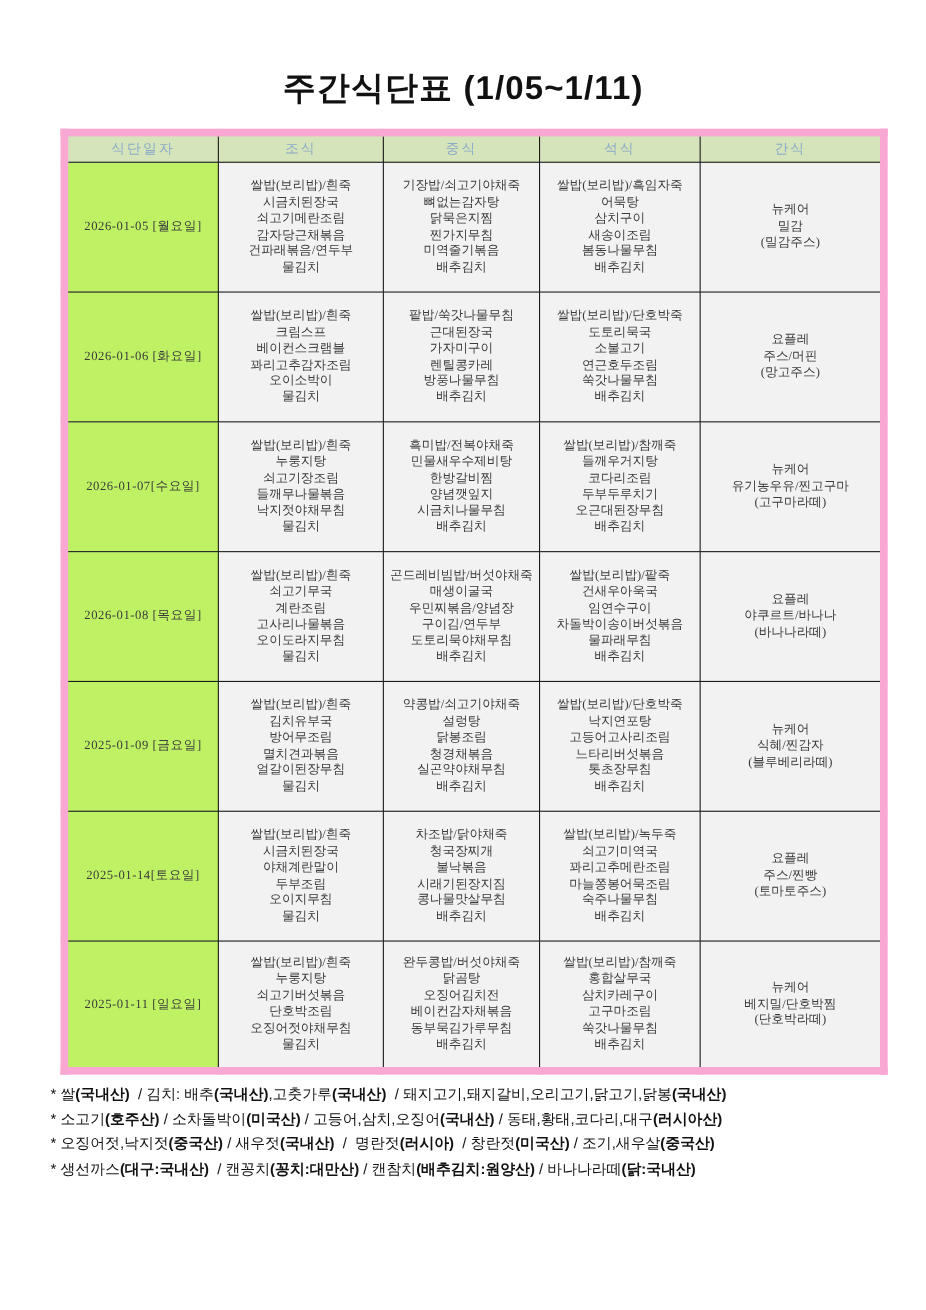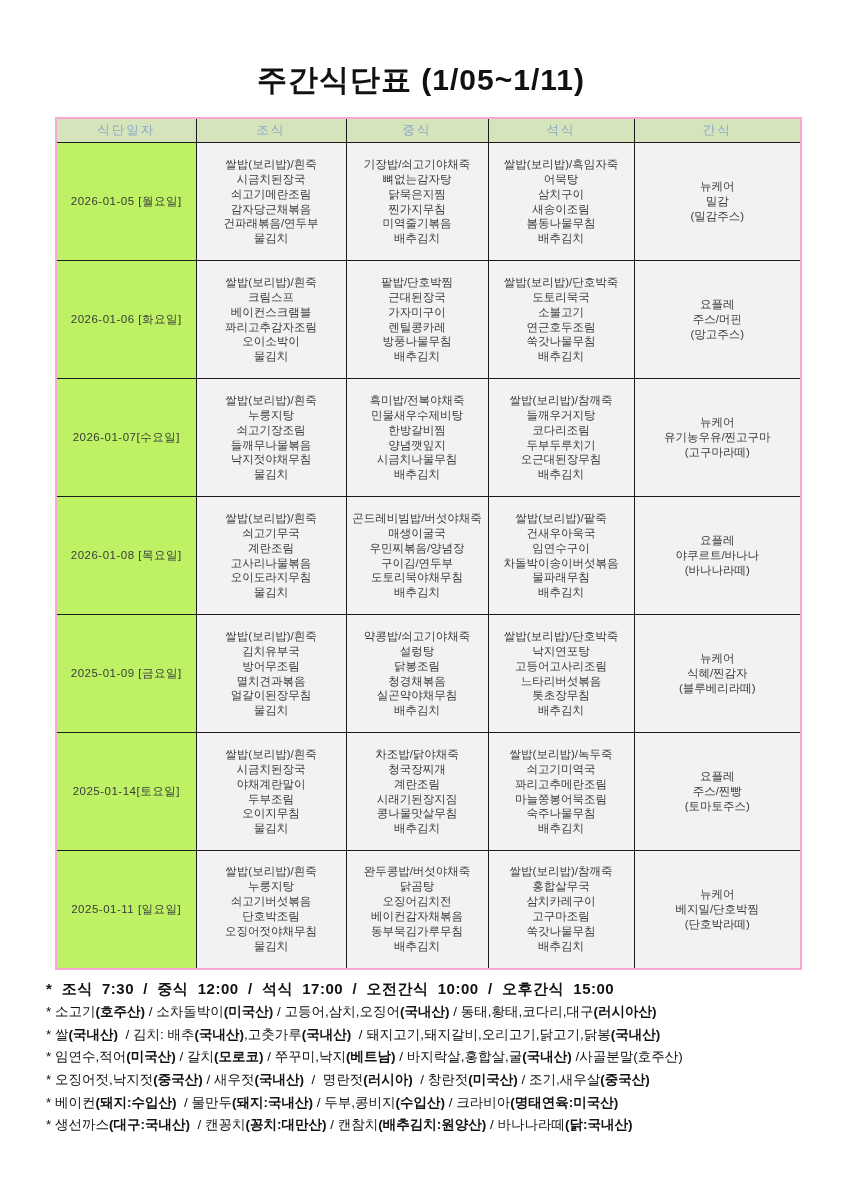--- a/index.html
+++ b/index.html
@@ -6,21 +6,21 @@
   .page{
     position:relative;width:842px;height:1191px;background:#ffffff;
     font-family:"Liberation Sans","DejaVu Sans",sans-serif;overflow:hidden;
   }
   .title{
     margin:0;padding-top:60px;text-align:center;
     font-size:30px;font-weight:bold;color:#111;letter-spacing:1px;
   }
   table.menu{
     border-collapse:collapse;margin:16px 0 0 55px;width:745px;
-    border:2px solid #f9a8d4;table-layout:fixed;
+    border:7px solid #f9a8d4;table-layout:fixed;font-family:Liberation Serif, serif;
   }
   table.menu th{
     background:#d6e4bc;color:#8aa9c7;font-size:12.5px;font-weight:normal;
     height:21px;border:1px solid #1a1a1a;letter-spacing:2px;
   }
   table.menu td{
     border:1px solid #1a1a1a;text-align:center;vertical-align:middle;
     font-size:11.5px;line-height:1.3;color:#3a3a3a;padding:2px 3px;margin-left:26px;
   }
   table.menu tr.body-row{height:118px;}
@@ -83,21 +83,21 @@
 (밀감주스)</td>
         </tr>
         <tr class="body-row">
           <td class="date-cell">2026-01-06 [화요일]</td>
           <td class="meal-cell">쌀밥(보리밥)/흰죽
 크림스프
 베이컨스크램블
 꽈리고추감자조림
 오이소박이
 물김치</td>
-          <td class="meal-cell">팥밥/단호박찜
+          <td class="meal-cell">팥밥/쑥갓나물무침
 근대된장국
 가자미구이
 렌틸콩카레
 방풍나물무침
 배추김치</td>
           <td class="meal-cell">쌀밥(보리밥)/단호박죽
 도토리묵국
 소불고기
 연근호두조림
 쑥갓나물무침
@@ -181,21 +181,21 @@
         <tr class="body-row">
           <td class="date-cell">2025-01-14[토요일]</td>
           <td class="meal-cell">쌀밥(보리밥)/흰죽
 시금치된장국
 야채계란말이
 두부조림
 오이지무침
 물김치</td>
           <td class="meal-cell">차조밥/닭야채죽
 청국장찌개
-계란조림
+불낙볶음
 시래기된장지짐
 콩나물맛살무침
 배추김치</td>
           <td class="meal-cell">쌀밥(보리밥)/녹두죽
 쇠고기미역국
 꽈리고추메란조림
 마늘쫑봉어묵조림
 숙주나물무침
 배추김치</td>
           <td class="meal-cell">요플레
@@ -223,21 +223,18 @@
 쑥갓나물무침
 배추김치</td>
           <td class="meal-cell">뉴케어
 베지밀/단호박찜
 (단호박라떼)</td>
         </tr>
       </tbody>
   </table>
 
   <div class="footnotes">
-      <div class="fn-line fn-bold"><span class="seg-bold">*  조식  7:30  /  중식  12:00  /  석식  17:00  /  오전간식  10:00  /  오후간식  15:00</span></div>
+      <div class="fn-line"><span>* 쌀</span><span class="seg-bold">(국내산)</span><span>  / 김치: 배추</span><span class="seg-bold">(국내산)</span><span>,고춧가루</span><span class="seg-bold">(국내산)</span><span>  / 돼지고기,돼지갈비,오리고기,닭고기,닭봉</span><span class="seg-bold">(국내산)</span></div>
       <div class="fn-line"><span>* 소고기</span><span class="seg-bold">(호주산)</span><span> / 소차돌박이</span><span class="seg-bold">(미국산)</span><span> / 고등어,삼치,오징어</span><span class="seg-bold">(국내산)</span><span> / 동태,황태,코다리,대구</span><span class="seg-bold">(러시아산)</span></div>
-      <div class="fn-line"><span>* 쌀</span><span class="seg-bold">(국내산)</span><span>  / 김치: 배추</span><span class="seg-bold">(국내산)</span><span>,고춧가루</span><span class="seg-bold">(국내산)</span><span>  / 돼지고기,돼지갈비,오리고기,닭고기,닭봉</span><span class="seg-bold">(국내산)</span></div>
-      <div class="fn-line"><span>* 임연수,적어</span><span class="seg-bold">(미국산)</span><span> / 갈치</span><span class="seg-bold">(모로코)</span><span> / 쭈꾸미,낙지</span><span class="seg-bold">(베트남)</span><span> / 바지락살,홍합살,굴</span><span class="seg-bold">(국내산)</span><span> /사골분말(호주산)</span></div>
       <div class="fn-line"><span>* 오징어젓,낙지젓</span><span class="seg-bold">(중국산)</span><span> / 새우젓</span><span class="seg-bold">(국내산)</span><span>  /  명란젓</span><span class="seg-bold">(러시아)</span><span>  / 창란젓</span><span class="seg-bold">(미국산)</span><span> / 조기,새우살</span><span class="seg-bold">(중국산)</span></div>
-      <div class="fn-line"><span>* 베이컨</span><span class="seg-bold">(돼지:수입산)</span><span>  / 물만두</span><span class="seg-bold">(돼지:국내산)</span><span> / 두부,콩비지</span><span class="seg-bold">(수입산)</span><span> / 크라비아</span><span class="seg-bold">(명태연육:미국산)</span></div>
       <div class="fn-line"><span>* 생선까스</span><span class="seg-bold">(대구:국내산)</span><span>  / 캔꽁치</span><span class="seg-bold">(꽁치:대만산)</span><span> / 캔참치</span><span class="seg-bold">(배추김치:원양산)</span><span> / 바나나라떼</span><span class="seg-bold">(닭:국내산)</span></div>
     </div>
 </div>
 
 </body></html>

